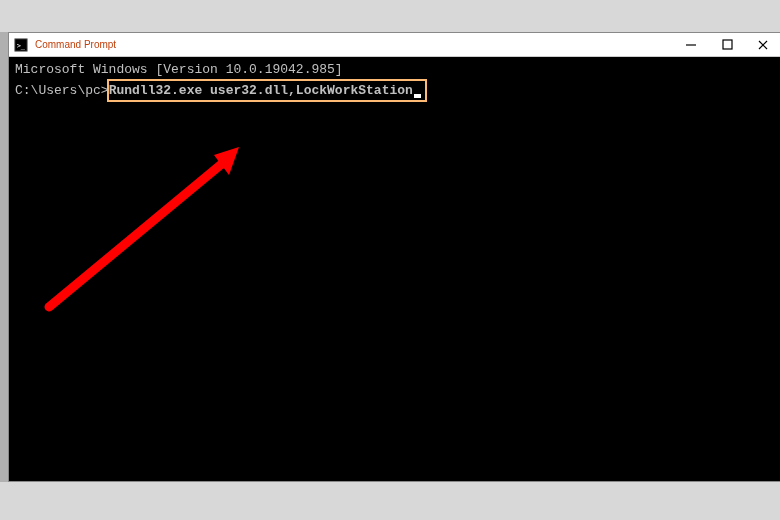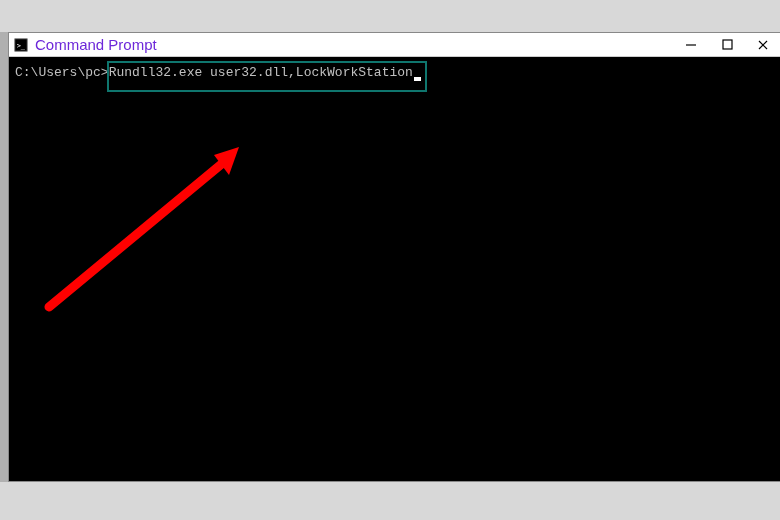--- a/index.html
+++ b/index.html
@@ -57,22 +57,22 @@
       display: flex;
       align-items: center;
       justify-content: center;
     }
     .titlebar-icon svg {
       width: 14px;
       height: 14px;
     }
     .titlebar-title {
       font-family: 'Segoe UI', Tahoma, sans-serif;
-      font-size: 15px;
-      color: #6d28d9;
+      font-size: 10px;
+      color: #c2410c;
       flex: 1;
     }
     .titlebar-controls {
       display: flex;
       align-items: center;
       gap: 18px;
       padding-right: 6px;
     }
     .titlebar-btn {
       width: 18px;
@@ -98,23 +98,24 @@
     .term-line {
       white-space: pre;
     }
     .prompt-line {
       display: inline-block;
       white-space: pre;
       position: relative;
     }
     .highlight-box {
       display: inline-block;
-      border: 2px solid #0f766e;
-      padding: 1px 4px 8px 0;
+      border: 2px solid #fdba74;
+      padding: 1px 4px 1px 0;
       margin-left: -2px;
+      font-weight: bold;
     }
     .cursor {
       display: inline-block;
       width: 7px;
       height: 4px;
       background: #fff;
       vertical-align: bottom;
       margin-bottom: 1px;
       margin-left: 1px;
     }
@@ -154,20 +155,21 @@
       <span class="titlebar-btn">
         <svg width="12" height="12" viewBox="0 0 12 12">
             <line x1="2" y1="2" x2="10" y2="10" stroke="#000" stroke-width="1.2"></line>
             <line x1="10" y1="2" x2="2" y2="10" stroke="#000" stroke-width="1.2"></line>
           </svg>
       </span>
     </div>
   </div>
 
   <div class="terminal-body">
+    <div class="term-line">Microsoft Windows [Version 10.0.19042.985]</div>
     <div class="term-line"></div>
     <div class="prompt-line"><span>C:\Users\pc&gt;</span><span class="highlight-box"><span>Rundll32.exe user32.dll,LockWorkStation</span><span class="cursor"></span></span></div>
 
     <svg class="arrow-svg" width="230" height="170">
       <defs>
         <marker id="arrowhead" markerWidth="10" markerHeight="10" refX="7" refY="3" orient="auto">
           <polygon points="0 0, 9 3, 0 6" fill="#ff0000"></polygon>
         </marker>
       </defs>
       <polygon points="185,8 210,0 200,28" fill="#ff0000"></polygon>

